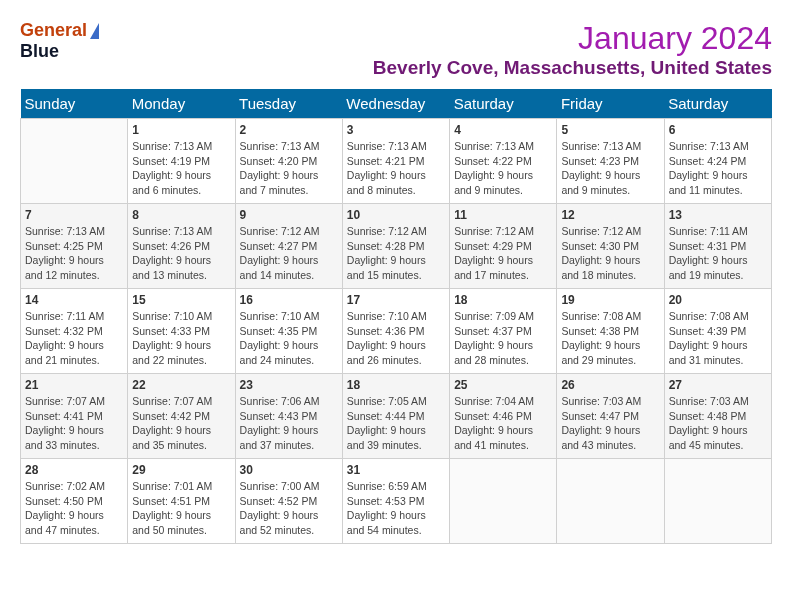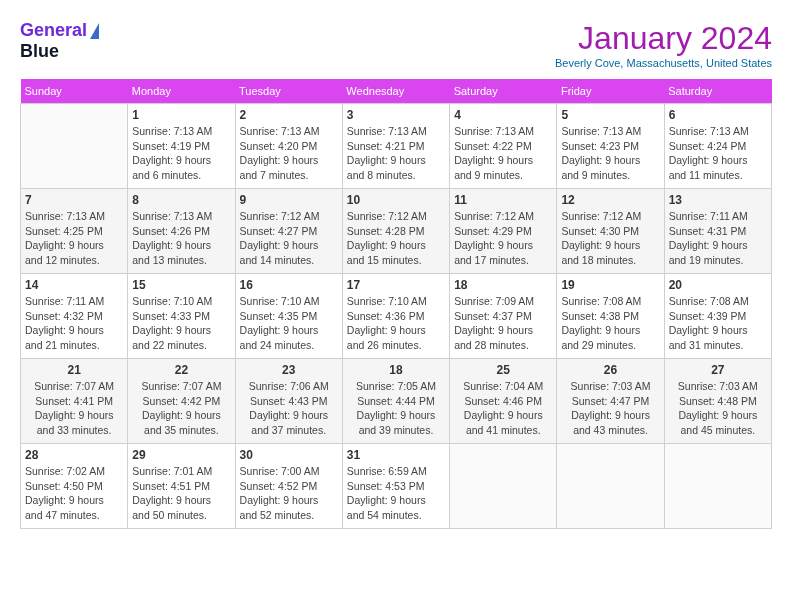--- a/index.html
+++ b/index.html
@@ -27,34 +27,35 @@
     }
     .title-block {
       text-align: right;
     }
     .calendar-title {
       font-size: 32px;
       color: #a21caf;
       font-weight: normal;
     }
     .calendar-subtitle {
-      font-size: 11px;
-      color: #0369a1;
+      font-size: 19px;
+      color: #701a75;
+      font-weight: bold;
     }
     .calendar {
       width: 100%;
       border-collapse: collapse;
       font-size: 11px;
     }
     .calendar th {
-      background-color: #d946ef;
+      background-color: #0369a1;
       color: white;
       padding: 6px 4px;
       text-align: left;
-      font-size: 11px;
+      font-size: 15px;
       font-weight: normal;
     }
     .calendar td {
       border: 1px solid #d0d0d0;
       vertical-align: top;
       padding: 4px;
       width: calc(100% / 7);
       min-height: 80px;
       background: #fff;
     }
@@ -79,21 +80,21 @@
     .week-row td {
       height: 85px;
     }
   </style>
 </head>
 <body>
 
 <div class="header">
   <div class="logo">
     <div class="logo-line">
-      <span style="font-size:18px;font-weight:bold;color:#6d28d9;">General</span>
+      <span style="font-size:18px;font-weight:bold;color:#c2410c;">General</span>
       <span style="display:inline-block;width:0;height:0;border-left:9px solid transparent;border-bottom:16px solid #3a6bc7;margin-left:3px;"></span>
     </div>
     <div>
       <span style="font-size:18px;font-weight:bold;color:#0f172a;">Blue</span>
     </div>
   </div>
   <div class="title-block">
     <div class="calendar-title">January 2024</div>
     <div class="calendar-subtitle">Beverly Cove, Massachusetts, United States</div>
   </div>
@@ -192,21 +193,21 @@
         </td>
         <td>
           <span class="day-number">19</span>
           <div class="day-info">Sunrise: 7:08 AM<br>Sunset: 4:38 PM<br>Daylight: 9 hours<br>and 29 minutes.</div>
         </td>
         <td>
           <span class="day-number">20</span>
           <div class="day-info">Sunrise: 7:08 AM<br>Sunset: 4:39 PM<br>Daylight: 9 hours<br>and 31 minutes.</div>
         </td>
       </tr>
-      <tr class="week-row" style="background: #4c1d95; text-align: center;">
+      <tr class="week-row" style="background: #4c1d95;">
         <td>
           <span class="day-number">21</span>
           <div class="day-info">Sunrise: 7:07 AM<br>Sunset: 4:41 PM<br>Daylight: 9 hours<br>and 33 minutes.</div>
         </td>
         <td>
           <span class="day-number">22</span>
           <div class="day-info">Sunrise: 7:07 AM<br>Sunset: 4:42 PM<br>Daylight: 9 hours<br>and 35 minutes.</div>
         </td>
         <td>
           <span class="day-number">23</span>

